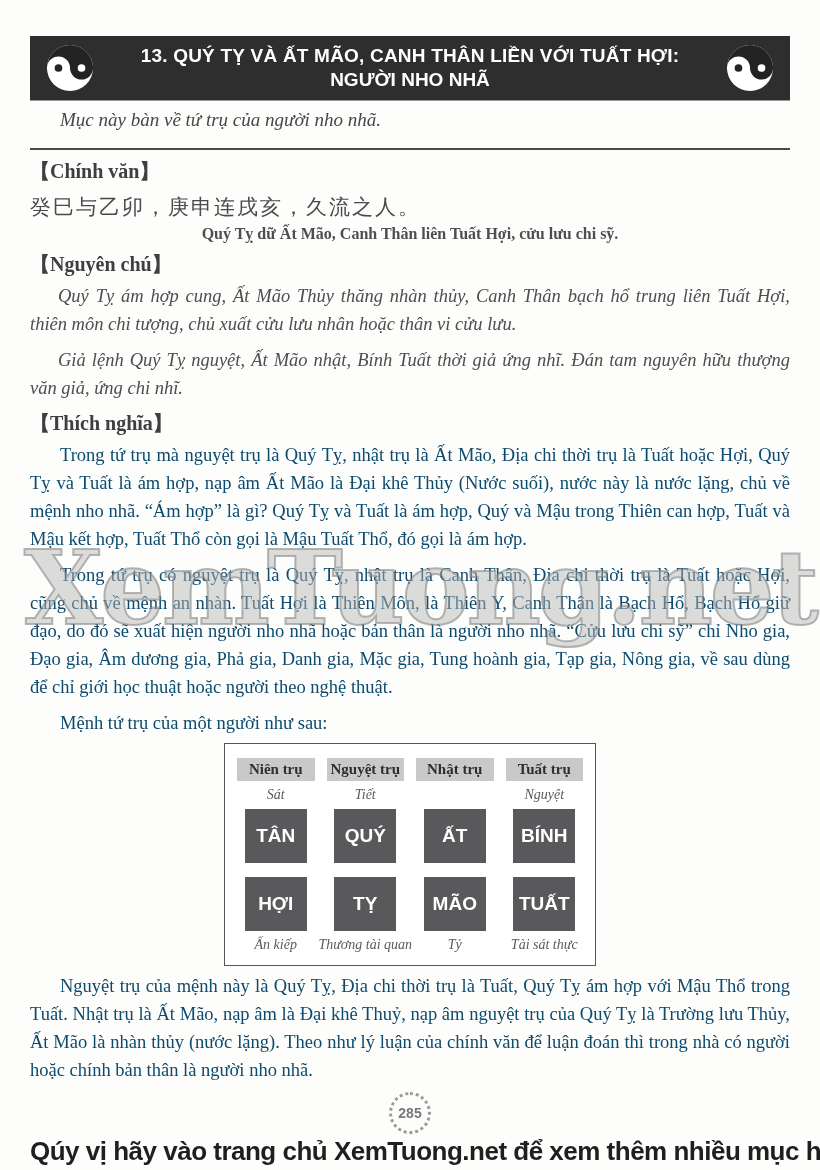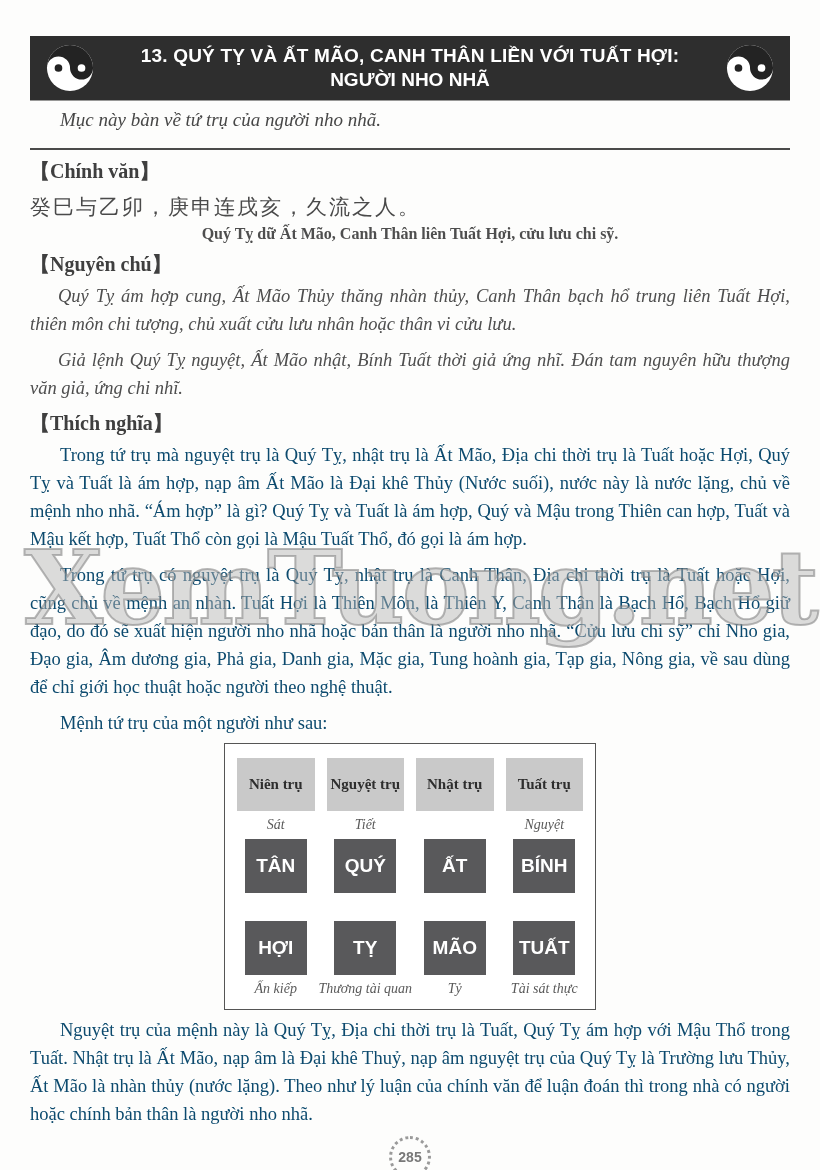--- a/index.html
+++ b/index.html
@@ -34,28 +34,28 @@
     margin:4px 0 8px;color:#0c4a6e;}
   .tintro{text-align:left;margin-bottom:3px;}
   
   .ftable{
     width:372px;margin:6px auto 6px;border:1px solid #555;background:#fff;
     padding:14px 12px 12px;display:grid;grid-template-columns:repeat(4,1fr);gap:0 12px;
     box-sizing:border-box;
   }
   .fcol{display:flex;flex-direction:column;align-items:center;min-width:0;}
   .fhead{background:var(--pillar-header-bg,#c9c9c9);font-weight:bold;font-size:15px;
-    color:#2e2e2e;width:100%;text-align:center;padding:18px 2px;box-sizing:border-box;}
+    color:#2e2e2e;width:100%;text-align:center;padding:3px 2px;box-sizing:border-box;}
   .fsub{font-style:italic;font-size:14px;color:#5a5a5a;height:28px;
     display:flex;align-items:center;}
   .fbox{width:62px;height:54px;background:var(--pillar-box-bg,#59595b);
     color:var(--pillar-box-text,#fff);font-family:"Liberation Sans",sans-serif;
     font-weight:bold;font-size:19px;display:flex;align-items:center;justify-content:center;
     flex:0 0 auto;}
-  .fbox.b2{margin-top:28px;}
+  .fbox.b2{margin-top:14px;}
   .fbot{font-style:italic;font-size:14px;color:#5a5a5a;margin-top:6px;white-space:nowrap;}
   
   .badge{width:36px;height:36px;border:3px dotted #9a9a9a;border-radius:50%;
     margin:4px auto 2px;display:flex;align-items:center;justify-content:center;
     color:#787878;font-family:"Liberation Sans",sans-serif;font-weight:bold;font-size:14px;}
   .footer{text-align:center;font-family:"Liberation Sans",sans-serif;font-weight:bold;
     font-size:26px;color:#1f1f1f;letter-spacing:-.5px;margin-top:2px;white-space:nowrap;}
   
   .watermark{
     position:absolute;left:24px;top:528px;width:772px;text-align:center;

